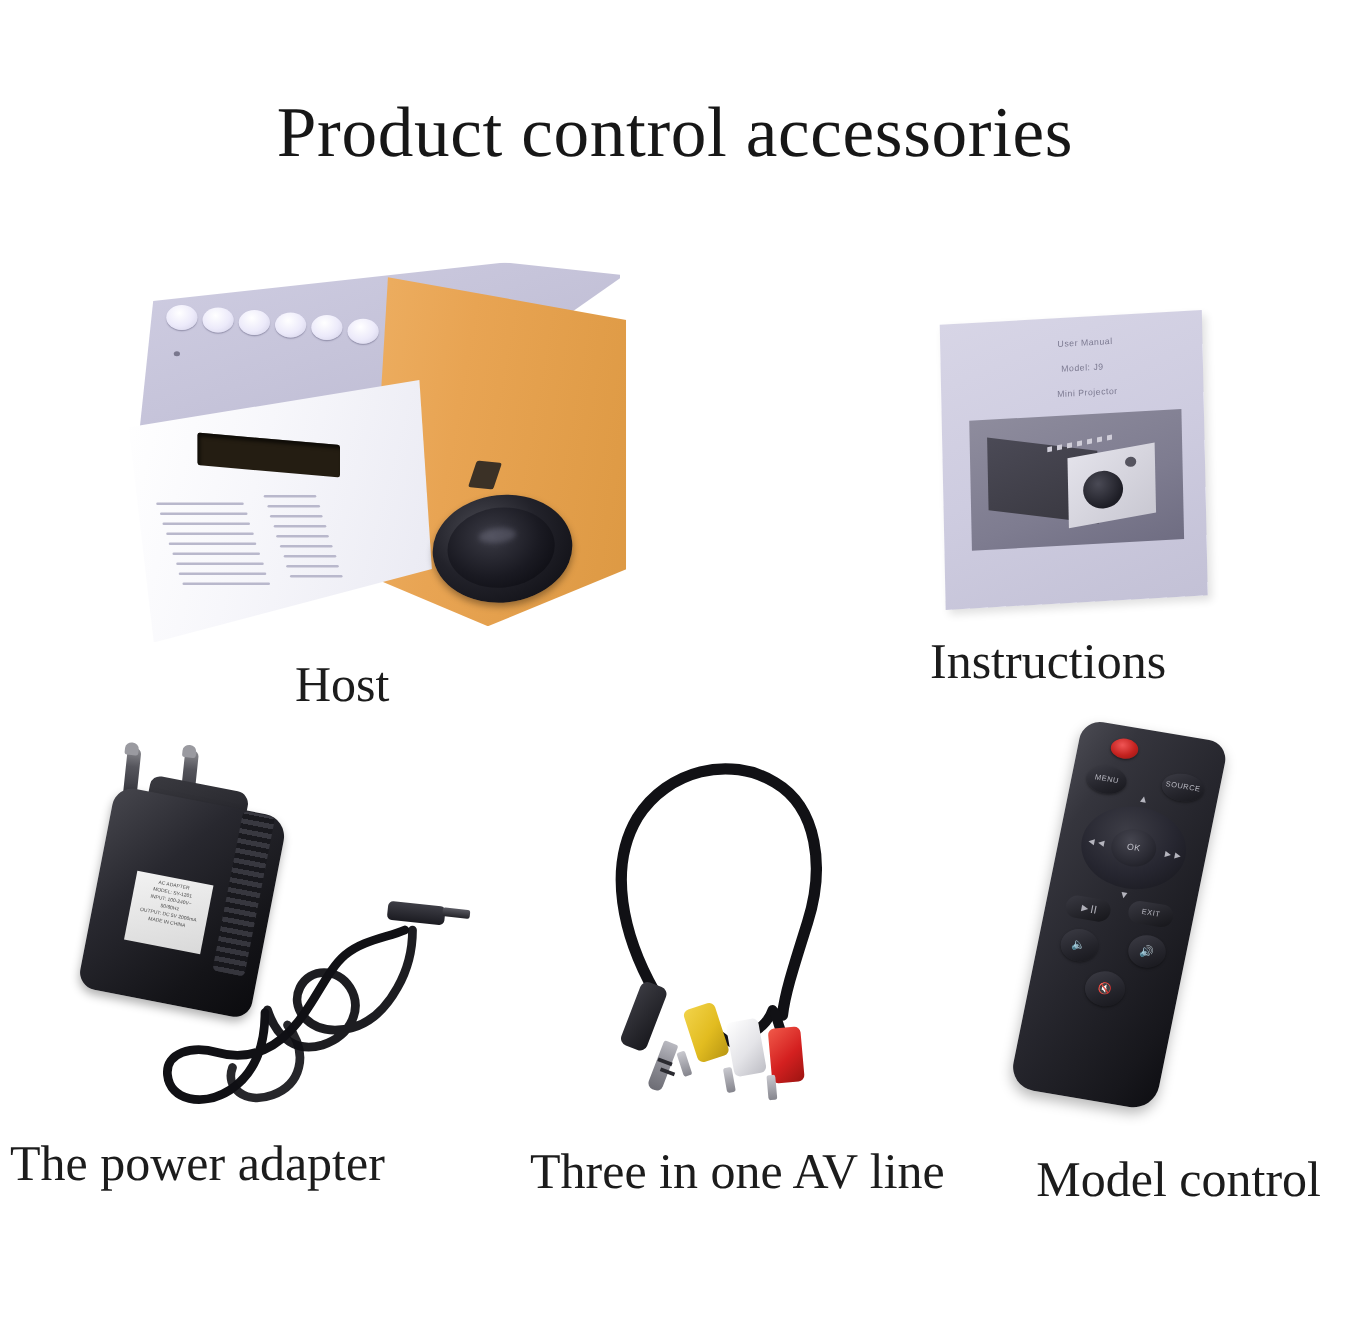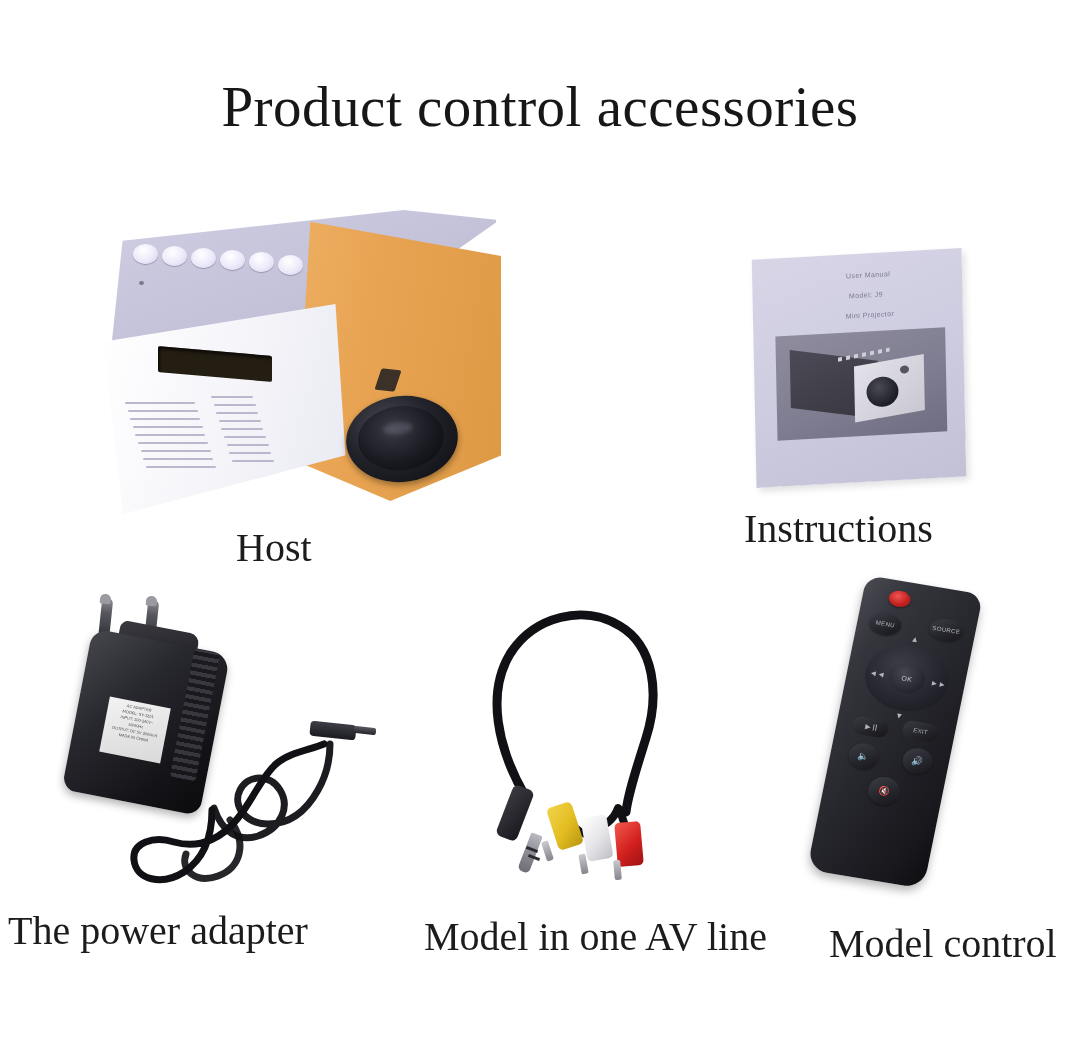--- a/index.html
+++ b/index.html
@@ -514,21 +514,21 @@
 
   <div class="rca" style="left:84px; top:206px; transform:rotate(-18deg); background:linear-gradient(140deg,#f2d34a 0%,#e2bc20 55%,#b89612 100%);"></div>
   <div class="rca-pin" style="left:76px; top:243px; transform:rotate(-18deg);"></div>
 
   <div class="rca" style="left:116px; top:218px; transform:rotate(-10deg); background:linear-gradient(140deg,#ffffff 0%,#e4e4e8 55%,#bdbdc4 100%);"></div>
   <div class="rca-pin" style="left:112px; top:256px; transform:rotate(-10deg);"></div>
 
   <div class="rca" style="left:148px; top:224px; transform:rotate(-5deg); background:linear-gradient(140deg,#f15a4a 0%,#d42020 55%,#9c1411 100%);"></div>
   <div class="rca-pin" style="left:146px; top:262px; transform:rotate(-5deg);"></div>
 </div>
-<div class="caption cap-av">Model in one AV line</div>
+<div class="caption cap-av">Three in one AV line</div>
 
 <div class="item" id="remote-wrap">
   <div class="remote-body">
     <div class="r-power"></div>
 
     <div class="r-btn" style="left:12px; top:34px; width:32px; height:22px;">
       <span class="r-label">MENU</span>
     </div>
     <div class="r-btn" style="left:72px; top:30px; width:34px; height:22px;">
       <span class="r-label">SOURCE</span>

